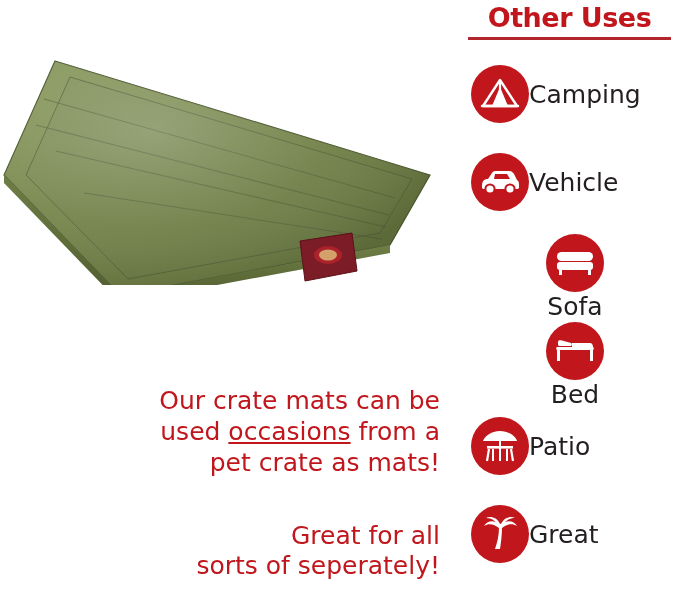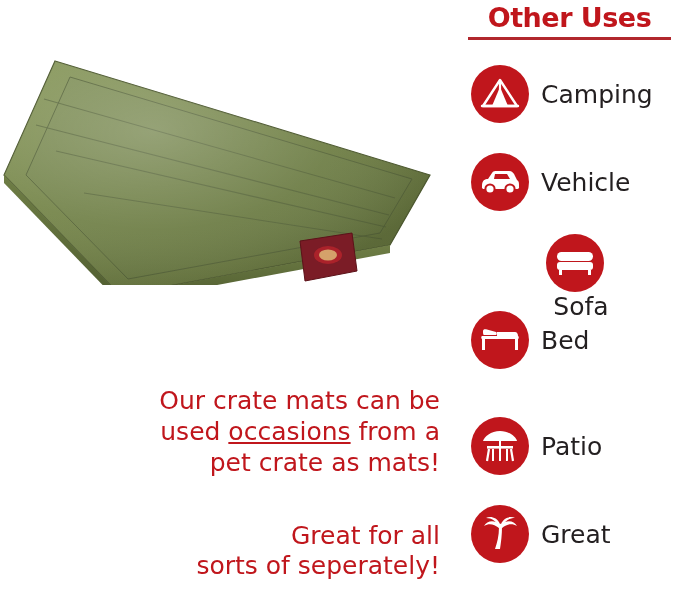--- a/index.html
+++ b/index.html
@@ -62,21 +62,21 @@
     width: 58px;
     height: 58px;
     border-radius: 50%;
     background: #c0161c;
     flex: 0 0 auto;
     display: flex;
     align-items: center;
     justify-content: center;
   }
   .use-label {
-    margin-left: 12px;
+    margin-left: 0;
     font-family: "DejaVu Sans", sans-serif;
     font-size: 25px;
     color: #231f20;
     white-space: nowrap;
   }
 
   
   #mat-wrap {
     position: absolute;
     left: 0;
@@ -210,21 +210,21 @@
         <svg width="42" height="28" viewBox="0 0 42 28" xmlns="http://www.w3.org/2000/svg">
           <rect x="3" y="3" width="36" height="9" rx="4.5" fill="#ffffff"></rect>
           <rect x="3" y="13" width="36" height="8" rx="3" fill="#ffffff"></rect>
           <rect x="5" y="21" width="3" height="5" fill="#ffffff"></rect>
           <rect x="34" y="21" width="3" height="5" fill="#ffffff"></rect>
         </svg>
       </div>
       <div class="use-label">Sofa</div>
     </div>
 
-    <div class="use-row" style="top:304px;">
+    <div class="use-row" style="top:322px;flex-direction:column;">
       <div class="use-icon">
         <svg width="42" height="28" viewBox="0 0 42 28" xmlns="http://www.w3.org/2000/svg">
           <path d="M4 5 C4 3 6 3 8 3.5 L17 6 C18 6.3 18 9 17 9 L5 9 C4 9 4 7 4 5 Z" fill="#ffffff"></path>
           <path d="M3 10 L39 10 C40 10 40 13 39 13 L3 13 C2 13 2 10 3 10 Z" fill="#ffffff"></path>
           <path d="M18 6 L36 6 C38 6 39 8 39 10 L18 10 Z" fill="#ffffff"></path>
           <rect x="3" y="13" width="3" height="11" fill="#ffffff"></rect>
           <rect x="36" y="13" width="3" height="11" fill="#ffffff"></rect>
         </svg>
       </div>
       <div class="use-label">Bed</div>

